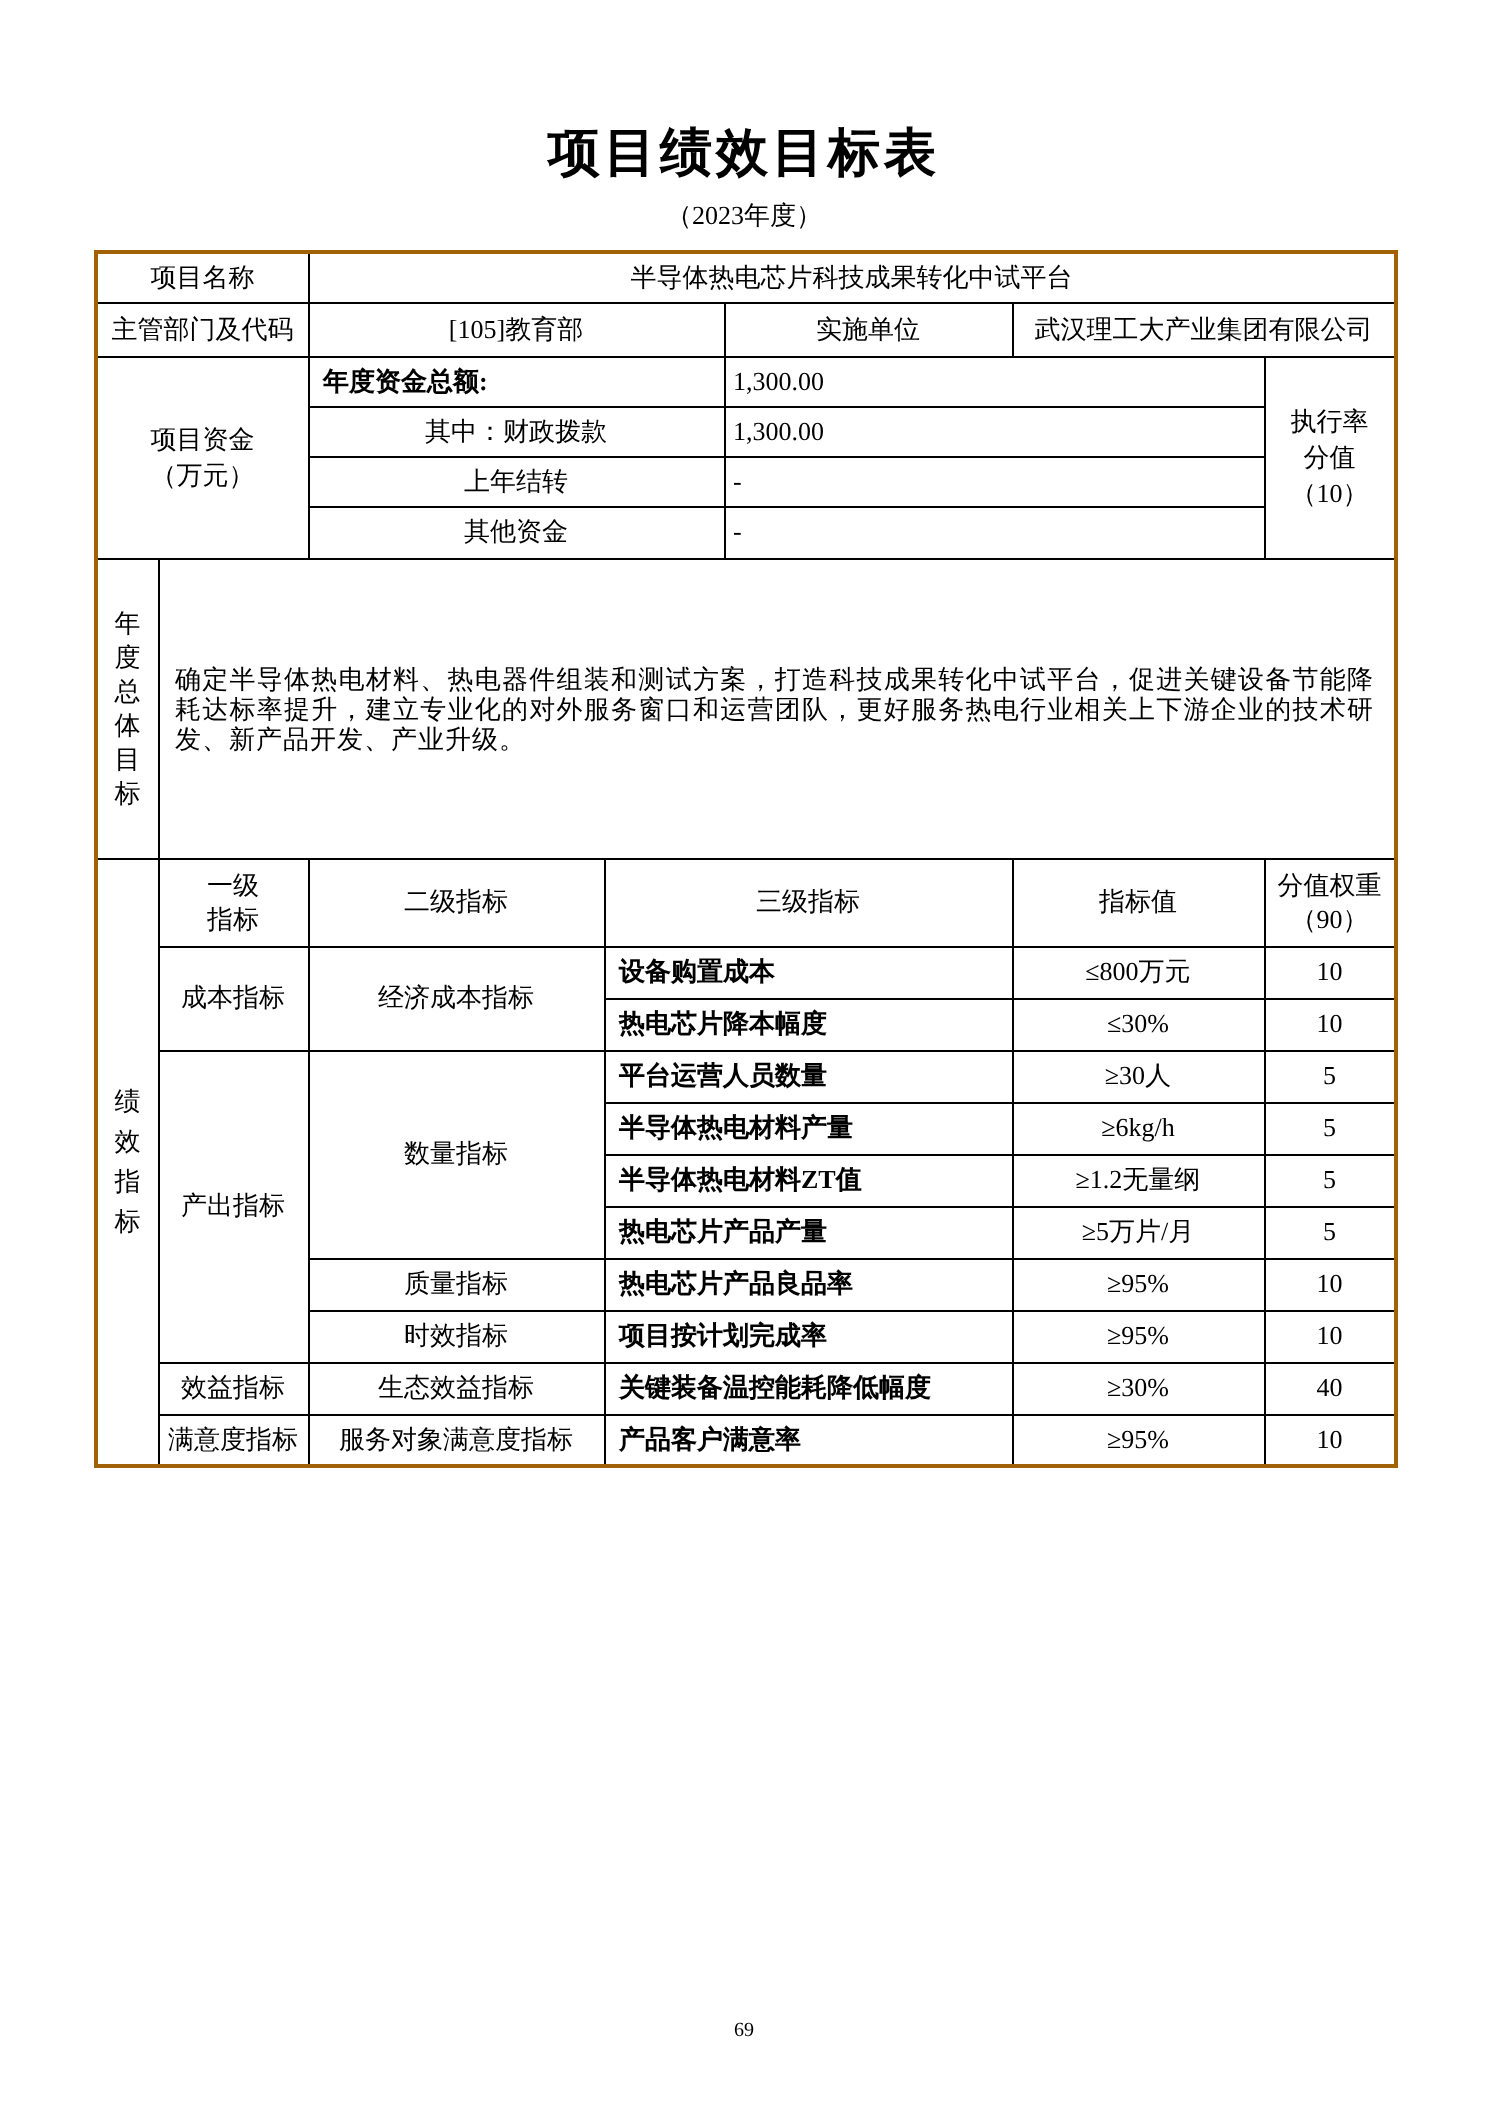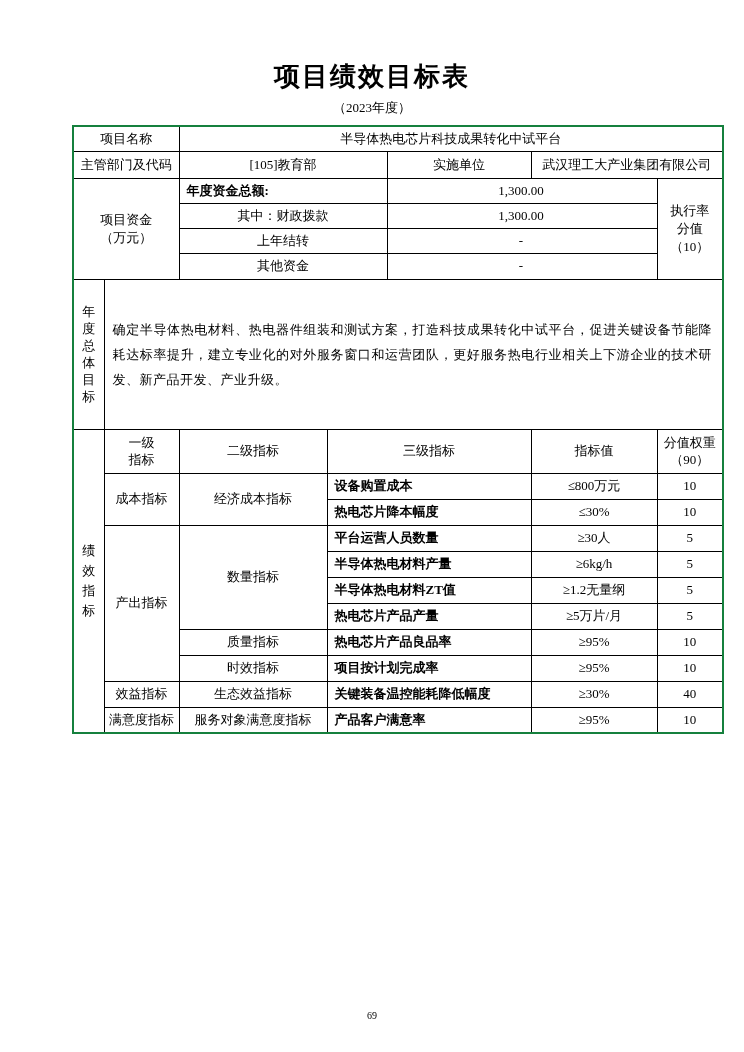--- a/index.html
+++ b/index.html
@@ -22,42 +22,41 @@
     top: 99px; left: 0; width: 744px;
     text-align: center;
     font-size: 13px;
   }
   table.main-table {
     position: absolute;
     top: 125px; left: 47px;
     width: 650px;
     border-collapse: collapse;
     table-layout: fixed;
-    border: 2px solid #15803d;
+    border: 2px solid #a16207;
     font-size: 13px;
-    margin-left: 25px;
   }
   td {
     border: 1px solid #000000;
     vertical-align: middle;
     text-align: center;
     padding: 1px 4px;
     overflow: hidden;
   }
   td.al { text-align: left; padding-left: 7px; font-weight: bold; }
-  td.ar { text-align: center; padding-right: 6px; }
+  td.ar { text-align: left; padding-right: 6px; }
   td.pre { white-space: pre-line; line-height: 18px; }
   td.vlabel-goal { white-space: pre-line; line-height: 17px; padding: 0 2px; }
   td.vlabel-perf { white-space: pre-line; line-height: 20px; padding: 0 2px; }
   td.head2 { white-space: pre-line; line-height: 17px; }
   td.goal-text {
     text-align: justify;
     vertical-align: middle;
     padding: 6px 10px 6px 8px;
-    line-height: 25px;
+    line-height: 15px;
     letter-spacing: 0.5px;
   }
   tr.h25 { height: 25px; }
   tr.h26 { height: 26px; }
   tr.h27 { height: 27px; }
   tr.hgoal { height: 150px; }
   tr.hihead { height: 44px; }
   .page-number {
     position: absolute;
     top: 1010px; left: 0; width: 744px;

